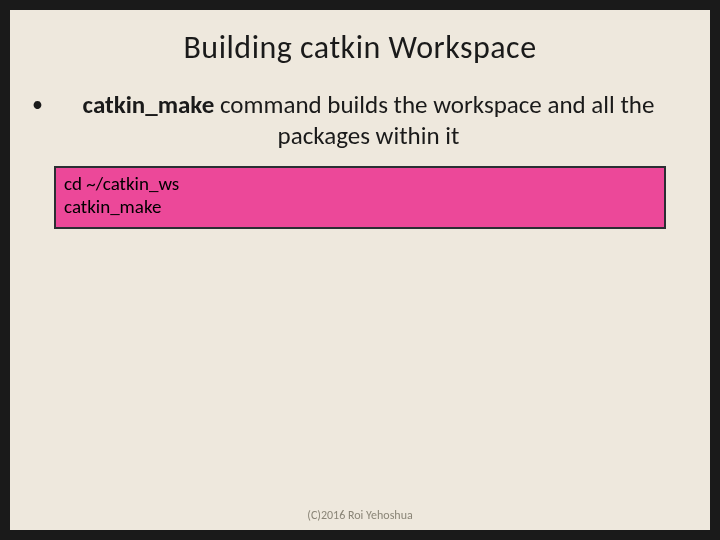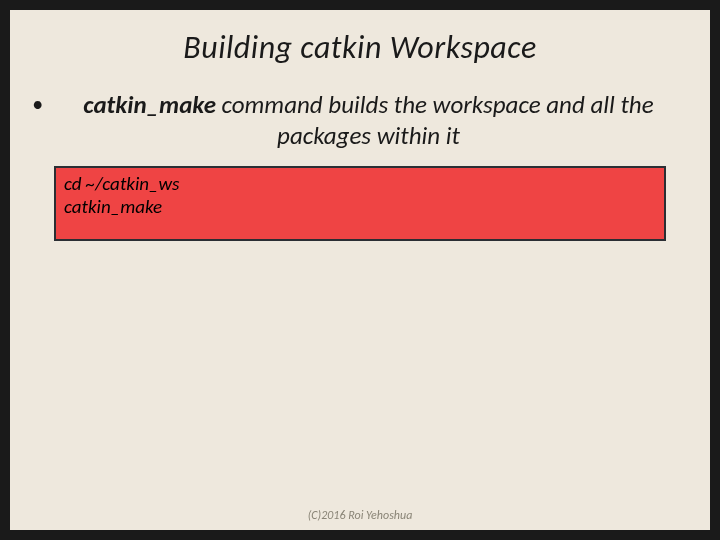--- a/index.html
+++ b/index.html
@@ -10,21 +10,20 @@
     display: flex;
     align-items: center;
     justify-content: center;
   }
   .slide {
     width: 700px;
     height: 520px;
     background: #eee8dd;
     position: relative;
     padding: 18px 0 0 0;
-    font-style: italic;
   }
   .title {
     text-align: center;
     font-size: 32px;
     font-weight: 400;
     color: #1a1a1a;
     margin-bottom: 22px;
     letter-spacing: 0.5px;
   }
   .bullet-row {
@@ -37,23 +36,23 @@
   }
   .bullet-dot {
     margin-right: 12px;
     margin-top: 2px;
     font-size: 22px;
   }
   .bullet-text { flex: 1; text-align: center; }
   .bold { font-weight: 700; }
   .code-box {
     margin: 14px 44px 18px 44px;
-    background: #ef4444;
+    background: #ec4899;
     border: 2px solid #2b2e33;
-    padding: 4px 8px 20px 8px;
+    padding: 4px 8px 8px 8px;
     font-size: 19px;
     line-height: 1.25;
     color: #000;
     font-family: Calibri, "Segoe UI", Arial, sans-serif;
   }
   .code-line { display: block; }
   .footer {
     position: absolute;
     bottom: 8px;
     width: 100%;

